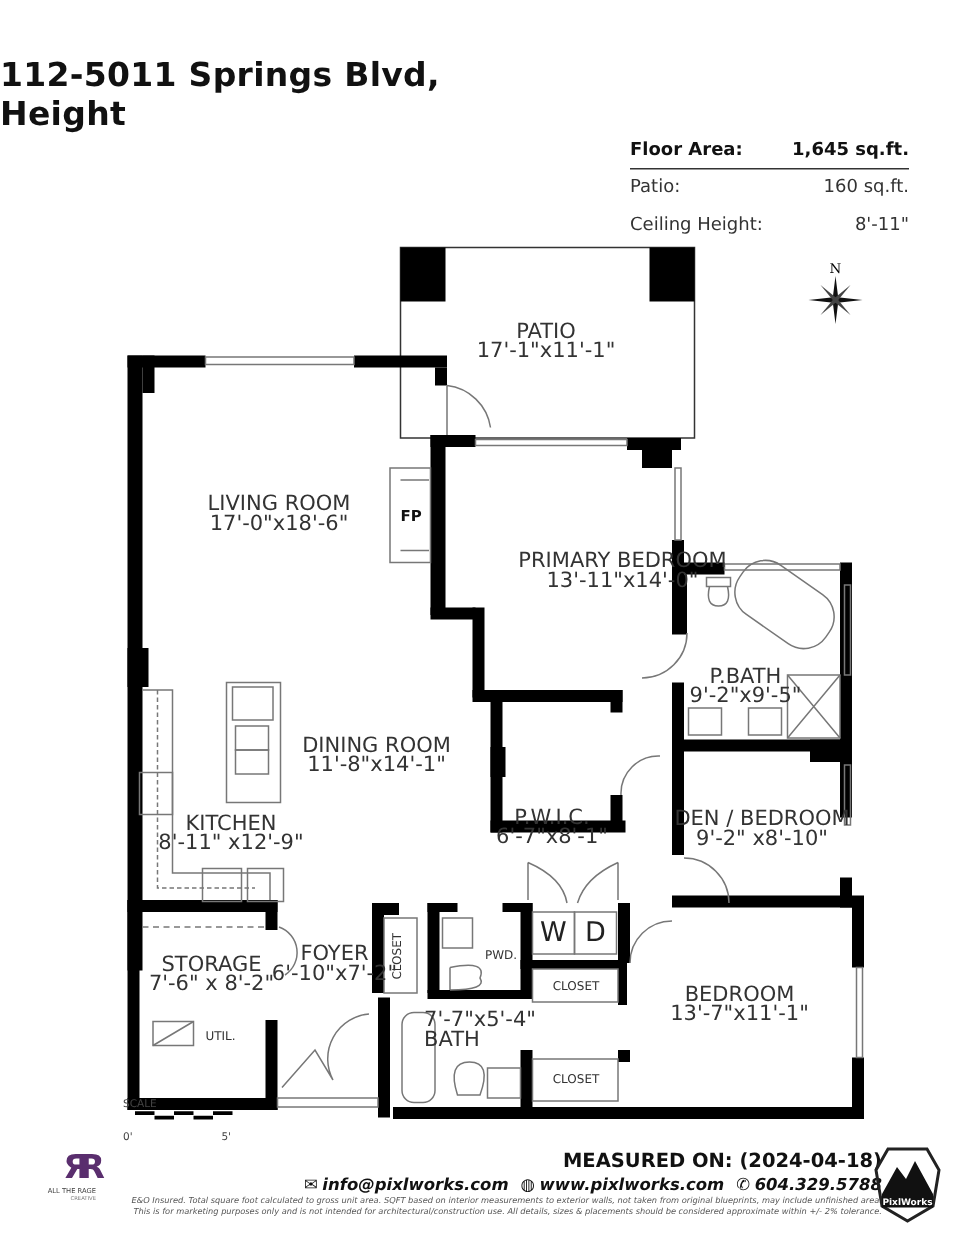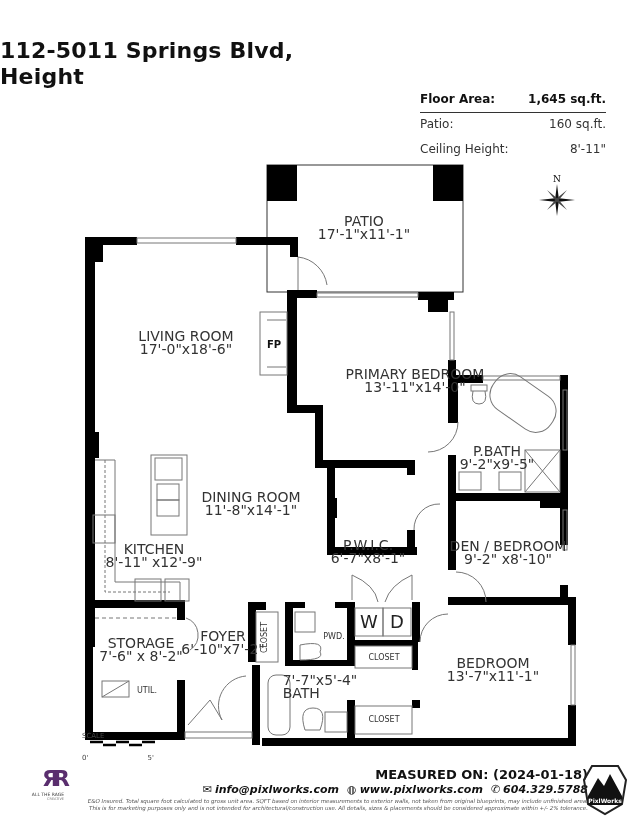--- a/index.html
+++ b/index.html
@@ -268,21 +268,21 @@
     <span>5'</span>
   </div>
 </div>
 
 <div class="logo-left">
   <div class="r">ЯR</div>
   <div class="n">ALL THE RAGE</div>
   <div class="s">CREATIVE</div>
 </div>
 
-<div class="footer-measured">MEASURED ON: (2024-01-18)</div>
+<div class="footer-measured">MEASURED ON: (2024-04-18)</div>
 <div class="footer-contact">
   <span>
       <span>✉</span>
       <span>info@pixlworks.com</span>
     </span>
   <span>
       <span>◍</span>
       <span>www.pixlworks.com</span>
     </span>
   <span>

